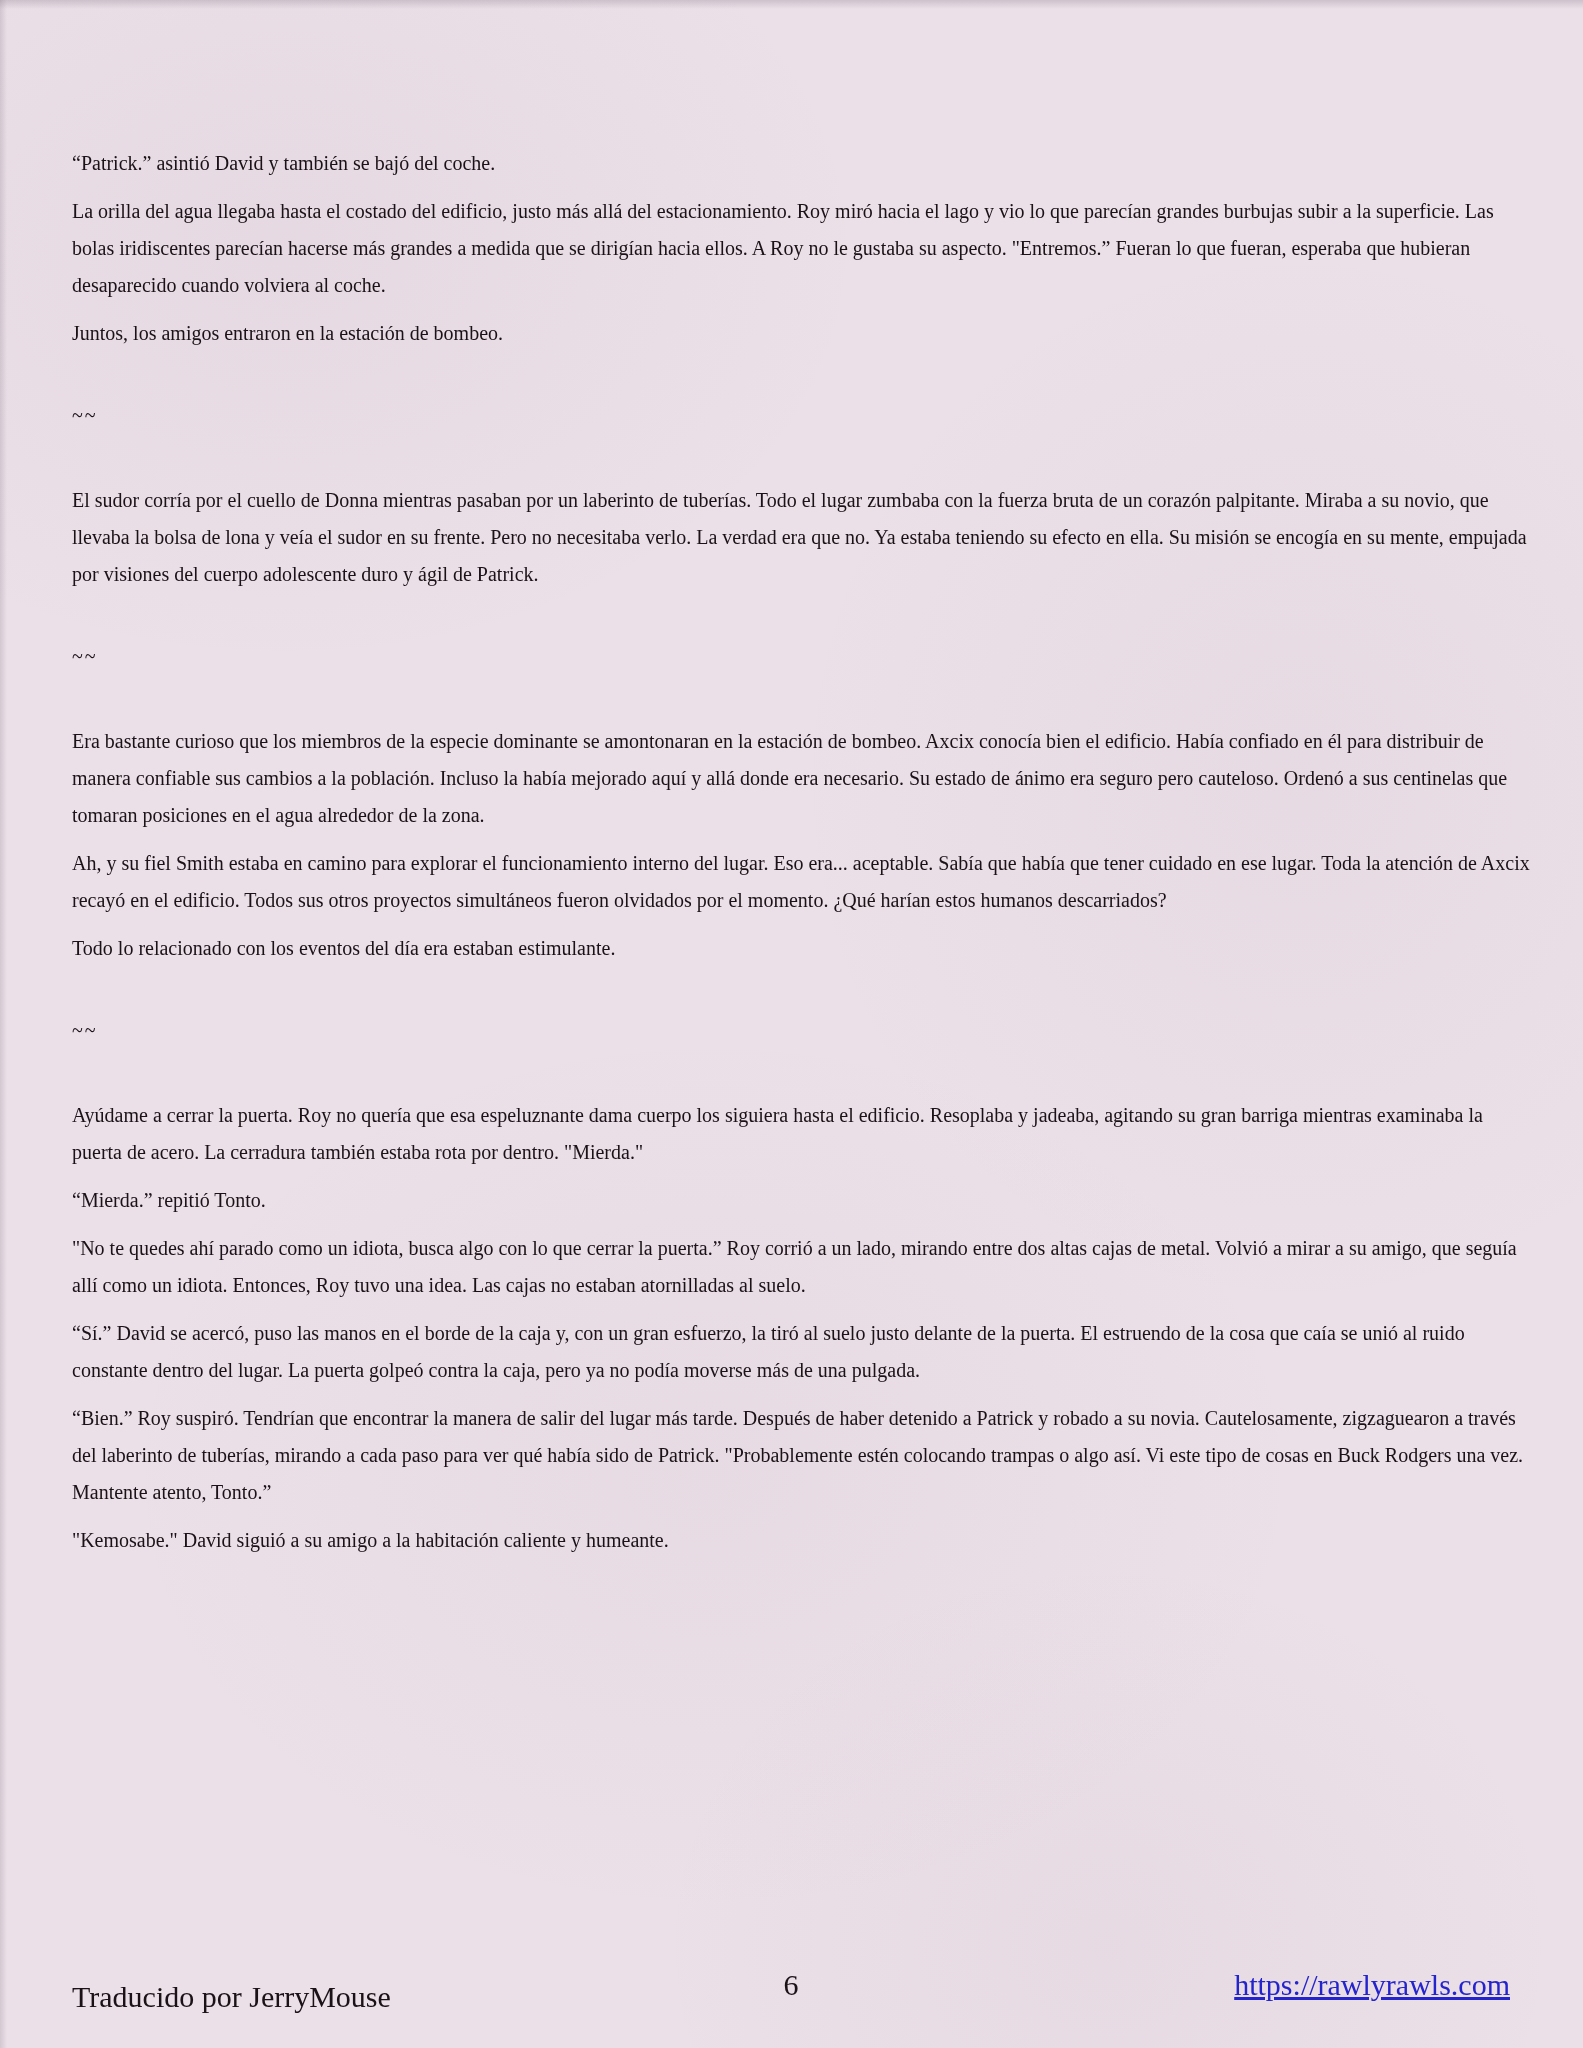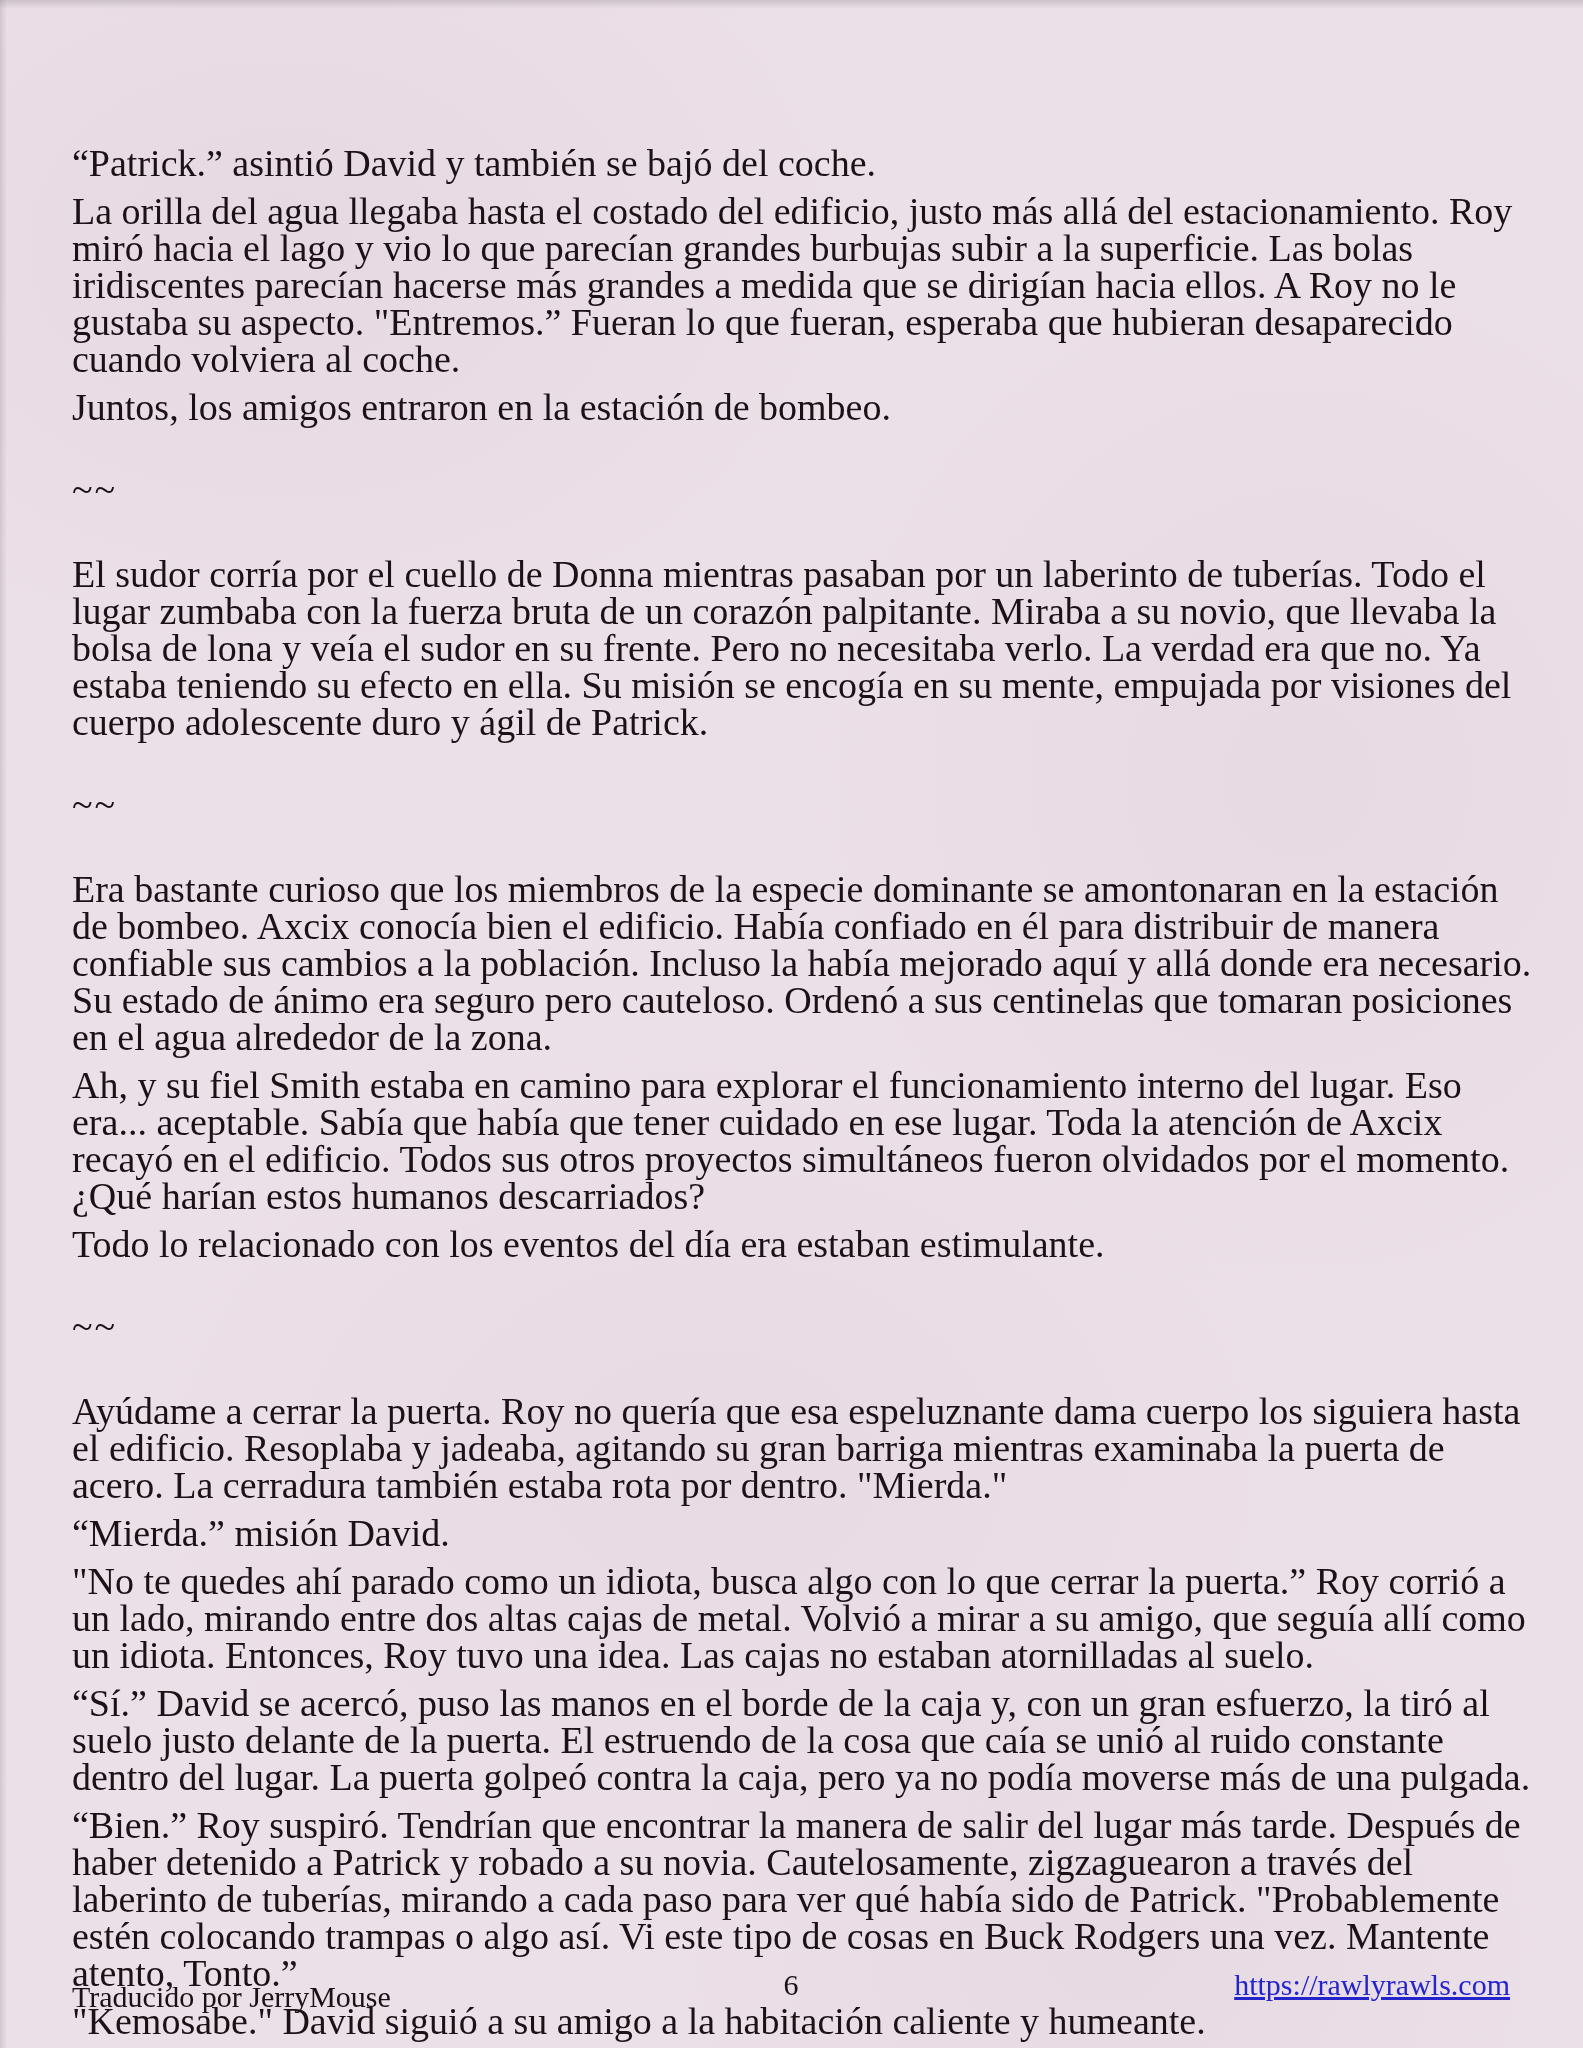--- a/index.html
+++ b/index.html
@@ -17,21 +17,21 @@
       linear-gradient(90deg, rgba(100,92,102,0.18) 0px, rgba(100,92,102,0.0) 7px),
       radial-gradient(ellipse 900px 650px at 18% 12%, rgba(125,100,118,0.05), rgba(125,100,118,0) 65%),
       radial-gradient(ellipse 850px 900px at 82% 38%, rgba(125,100,118,0.045), rgba(125,100,118,0) 60%),
       radial-gradient(ellipse 1000px 750px at 45% 72%, rgba(125,100,118,0.04), rgba(125,100,118,0) 60%),
       radial-gradient(ellipse 700px 600px at 70% 95%, rgba(125,100,118,0.045), rgba(125,100,118,0) 65%);
     font-family: "Liberation Serif", "DejaVu Serif", serif;
     color: #1a1216;
   }
   .content {
     padding: 145px 47px 0 72px;
-    font-size: 38px;
+    font-size: 20px;
     line-height: 37px;
   }
   .content p.para {
     margin: 0 0 11px 0;
     text-align: left;
   }
   .content p.separator {
     margin: 45px 0 48px 0;
     letter-spacing: 2px;
   }
@@ -73,21 +73,21 @@
       <p class="para">La orilla del agua llegaba hasta el costado del edificio, justo más allá del estacionamiento. Roy miró hacia el lago y vio lo que parecían grandes burbujas subir a la superficie. Las bolas iridiscentes parecían hacerse más grandes a medida que se dirigían hacia ellos. A Roy no le gustaba su aspecto. "Entremos.” Fueran lo que fueran, esperaba que hubieran desaparecido cuando volviera al coche.</p>
       <p class="para">Juntos, los amigos entraron en la estación de bombeo.</p>
       <p class="separator">~~</p>
       <p class="para">El sudor corría por el cuello de Donna mientras pasaban por un laberinto de tuberías. Todo el lugar zumbaba con la fuerza bruta de un corazón palpitante. Miraba a su novio, que llevaba la bolsa de lona y veía el sudor en su frente. Pero no necesitaba verlo. La verdad era que no. Ya estaba teniendo su efecto en ella. Su misión se encogía en su mente, empujada por visiones del cuerpo adolescente duro y ágil de Patrick.</p>
       <p class="separator">~~</p>
       <p class="para">Era bastante curioso que los miembros de la especie dominante se amontonaran en la estación de bombeo. Axcix conocía bien el edificio. Había confiado en él para distribuir de manera confiable sus cambios a la población. Incluso la había mejorado aquí y allá donde era necesario. Su estado de ánimo era seguro pero cauteloso. Ordenó a sus centinelas que tomaran posiciones en el agua alrededor de la zona.</p>
       <p class="para">Ah, y su fiel Smith estaba en camino para explorar el funcionamiento interno del lugar. Eso era... aceptable. Sabía que había que tener cuidado en ese lugar. Toda la atención de Axcix recayó en el edificio. Todos sus otros proyectos simultáneos fueron olvidados por el momento. ¿Qué harían estos humanos descarriados?</p>
       <p class="para">Todo lo relacionado con los eventos del día era estaban estimulante.</p>
       <p class="separator">~~</p>
       <p class="para">Ayúdame a cerrar la puerta. Roy no quería que esa espeluznante dama cuerpo los siguiera hasta el edificio. Resoplaba y jadeaba, agitando su gran barriga mientras examinaba la puerta de acero. La cerradura también estaba rota por dentro. "Mierda."</p>
-      <p class="para">“Mierda.” misión David.</p>
+      <p class="para">“Mierda.” repitió Tonto.</p>
       <p class="para">"No te quedes ahí parado como un idiota, busca algo con lo que cerrar la puerta.” Roy corrió a un lado, mirando entre dos altas cajas de metal. Volvió a mirar a su amigo, que seguía allí como un idiota. Entonces, Roy tuvo una idea. Las cajas no estaban atornilladas al suelo.</p>
       <p class="para">“Sí.” David se acercó, puso las manos en el borde de la caja y, con un gran esfuerzo, la tiró al suelo justo delante de la puerta. El estruendo de la cosa que caía se unió al ruido constante dentro del lugar. La puerta golpeó contra la caja, pero ya no podía moverse más de una pulgada.</p>
       <p class="para">“Bien.” Roy suspiró. Tendrían que encontrar la manera de salir del lugar más tarde. Después de haber detenido a Patrick y robado a su novia. Cautelosamente, zigzaguearon a través del laberinto de tuberías, mirando a cada paso para ver qué había sido de Patrick. "Probablemente estén colocando trampas o algo así. Vi este tipo de cosas en Buck Rodgers una vez. Mantente atento, Tonto.”</p>
       <p class="para">"Kemosabe." David siguió a su amigo a la habitación caliente y humeante.</p>
     </div>
 
   <div class="footer">
     <span class="translator">Traducido por JerryMouse</span>
     <span class="page-number">6</span>
     <a class="site-link">https://rawlyrawls.com</a>

